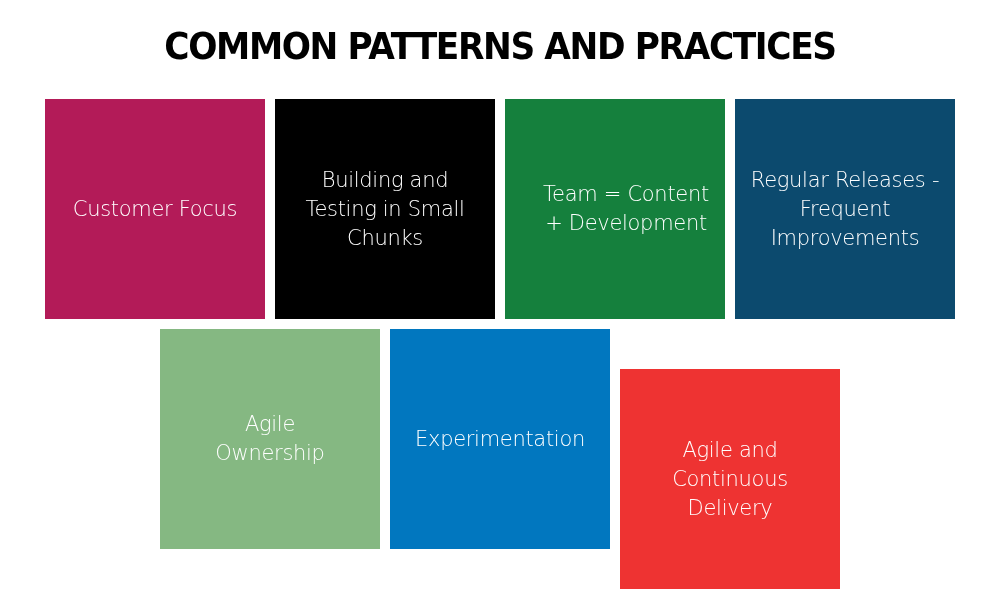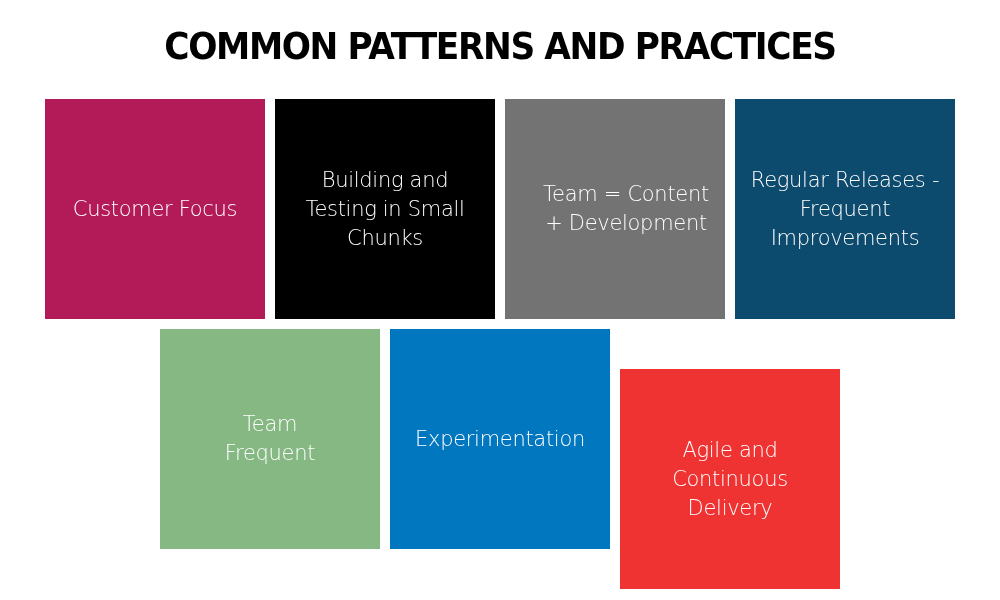--- a/index.html
+++ b/index.html
@@ -28,27 +28,27 @@
 <body>
 
 <div class="title">COMMON PATTERNS AND PRACTICES</div>
 
 <div class="tile" style="left:45px;top:99px;background:#B31B58;">
   <span class="tile-label" style="max-width:200px;text-align:center;">Customer Focus</span>
 </div>
 <div class="tile" style="left:275px;top:99px;background:#000000;">
   <span class="tile-label" style="max-width:170px;">Building and Testing in Small Chunks</span>
 </div>
-<div class="tile" style="left:505px;top:99px;background:#737373;padding-left:36px;">
+<div class="tile" style="left:505px;top:99px;background:#15803d;padding-left:36px;">
   <span class="tile-label" style="max-width:180px;">Team = Content + Development</span>
 </div>
 <div class="tile" style="left:735px;top:99px;background:#0c4a6e;">
   <span class="tile-label" style="max-width:195px;">Regular Releases - Frequent Improvements</span>
 </div>
 <div class="tile" style="left:160px;top:329px;background:#85B882;">
-  <span class="tile-label" style="max-width:130px;">Team Frequent</span>
+  <span class="tile-label" style="max-width:130px;">Agile Ownership</span>
 </div>
 <div class="tile" style="left:390px;top:329px;background:#0177BF;">
   <span class="tile-label" style="max-width:200px;">Experimentation</span>
 </div>
 <div class="tile" style="left:620px;top:329px;background:#EE3332;margin-top:40px;">
   <span class="tile-label" style="max-width:140px;">Agile and Continuous Delivery</span>
 </div>
 
 </body></html>

